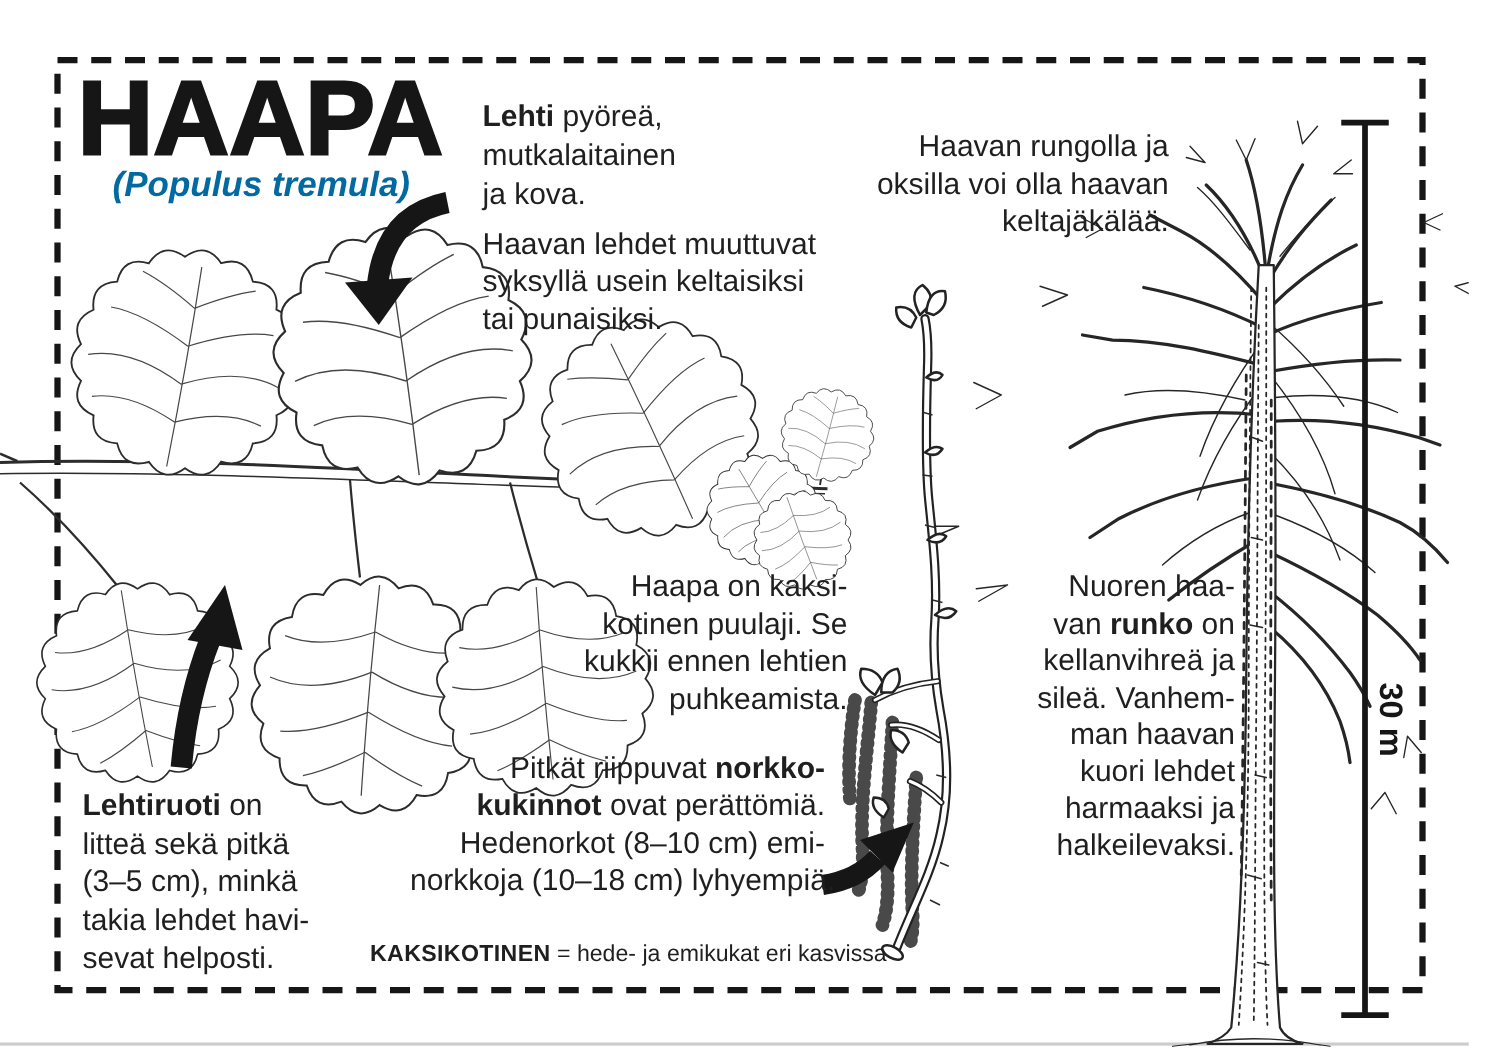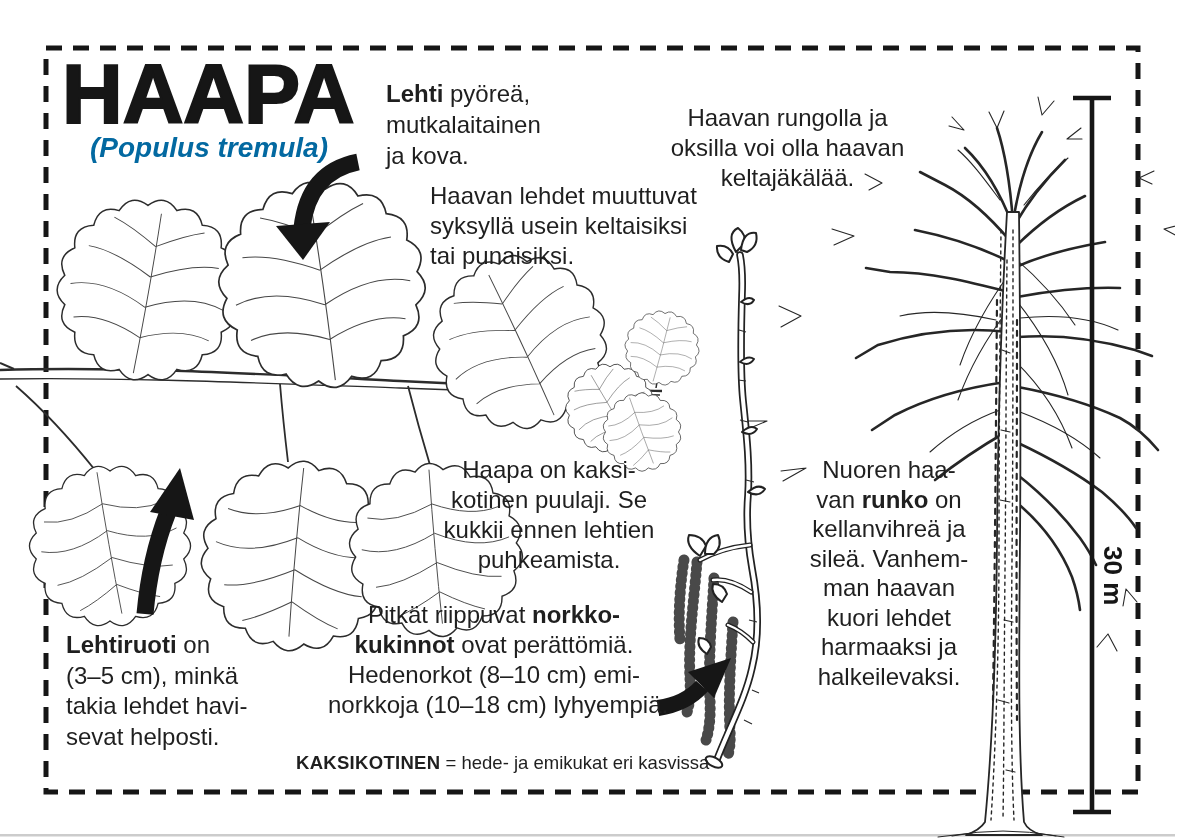--- a/index.html
+++ b/index.html
@@ -1,20 +1,20 @@
 <!DOCTYPE html>
 <html><head>
 <meta charset="utf-8">
 <style>
   html,body{margin:0;padding:0;background:#fff;}
   .page{position:relative;width:1175px;height:838px;background:#ffffff;overflow:hidden;
         font-family:"Liberation Sans",sans-serif;color:#1f1f1f;}
   .art{position:absolute;left:0;top:0;}
   .tb{position:absolute;font-size:24px;line-height:30px;white-space:nowrap;}
-  .tb.right{text-align:center;}
+  .tb.right{text-align:right;}
   .tb b{font-weight:bold;}
   .line{white-space:nowrap;}
   .title{position:absolute;left:62px;top:52px;font-size:84px;line-height:84px;font-weight:bold;
          letter-spacing:0px;color:#161616;-webkit-text-stroke:2.2px #161616;}
   .subtitle{position:absolute;left:90px;top:132px;font-size:28px;font-weight:bold;font-style:italic;color:#0369a1;}
   .glossary{position:absolute;left:296px;top:752px;font-size:18.5px;white-space:nowrap;}
   .glossary b{font-weight:bold;letter-spacing:0.3px;}
   .height-label{position:absolute;left:1128px;top:546px;width:84px;height:32px;
                 font-size:26px;font-weight:bold;color:#161616;white-space:nowrap;
                 transform:rotate(90deg);transform-origin:left top;}
@@ -210,21 +210,21 @@
 
   <div class="title">HAAPA</div>
   <div class="subtitle">(Populus tremula)</div>
 
   <div class="tb" style="left:386px;top:78px;line-height:31px;">
     <div class="line"><b>Lehti</b><span> pyöreä,</span></div>
     <div class="line">mutkalaitainen</div>
     <div class="line">ja kova.</div>
   </div>
 
-  <div class="tb" style="left:386px;top:181px;margin-left:44px;">
+  <div class="tb" style="left:386px;top:181px;">
     <div class="line">Haavan lehdet muuttuvat</div>
     <div class="line">syksyllä usein keltaisiksi</div>
     <div class="line">tai punaisiksi.</div>
   </div>
 
   <div class="tb right" style="left:640px;top:103px;width:295px;">
     <div class="line">Haavan rungolla ja</div>
     <div class="line">oksilla voi olla haavan</div>
     <div class="line">keltajäkälää.</div>
   </div>
@@ -238,20 +238,21 @@
 
   <div class="tb right" style="left:328px;top:600px;width:332px;">
     <div class="line"><span>Pitkät riippuvat </span><b>norkko-</b></div>
     <div class="line"><b>kukinnot</b><span> ovat perättömiä.</span></div>
     <div class="line">Hedenorkot (8–10 cm) emi-</div>
     <div class="line">norkkoja (10–18 cm) lyhyempiä.</div>
   </div>
 
   <div class="tb" style="left:66px;top:630px;line-height:30.5px;">
     <div class="line"><b>Lehtiruoti</b><span> on</span></div>
+    <div class="line">litteä sekä pitkä</div>
     <div class="line">(3–5 cm), minkä</div>
     <div class="line">takia lehdet havi-</div>
     <div class="line">sevat helposti.</div>
   </div>
 
   <div class="tb right" style="left:790px;top:455px;width:198px;line-height:29.5px;">
     <div class="line">Nuoren haa-</div>
     <div class="line"><span>van </span><b>runko</b><span> on</span></div>
     <div class="line">kellanvihreä ja</div>
     <div class="line">sileä. Vanhem-</div>

